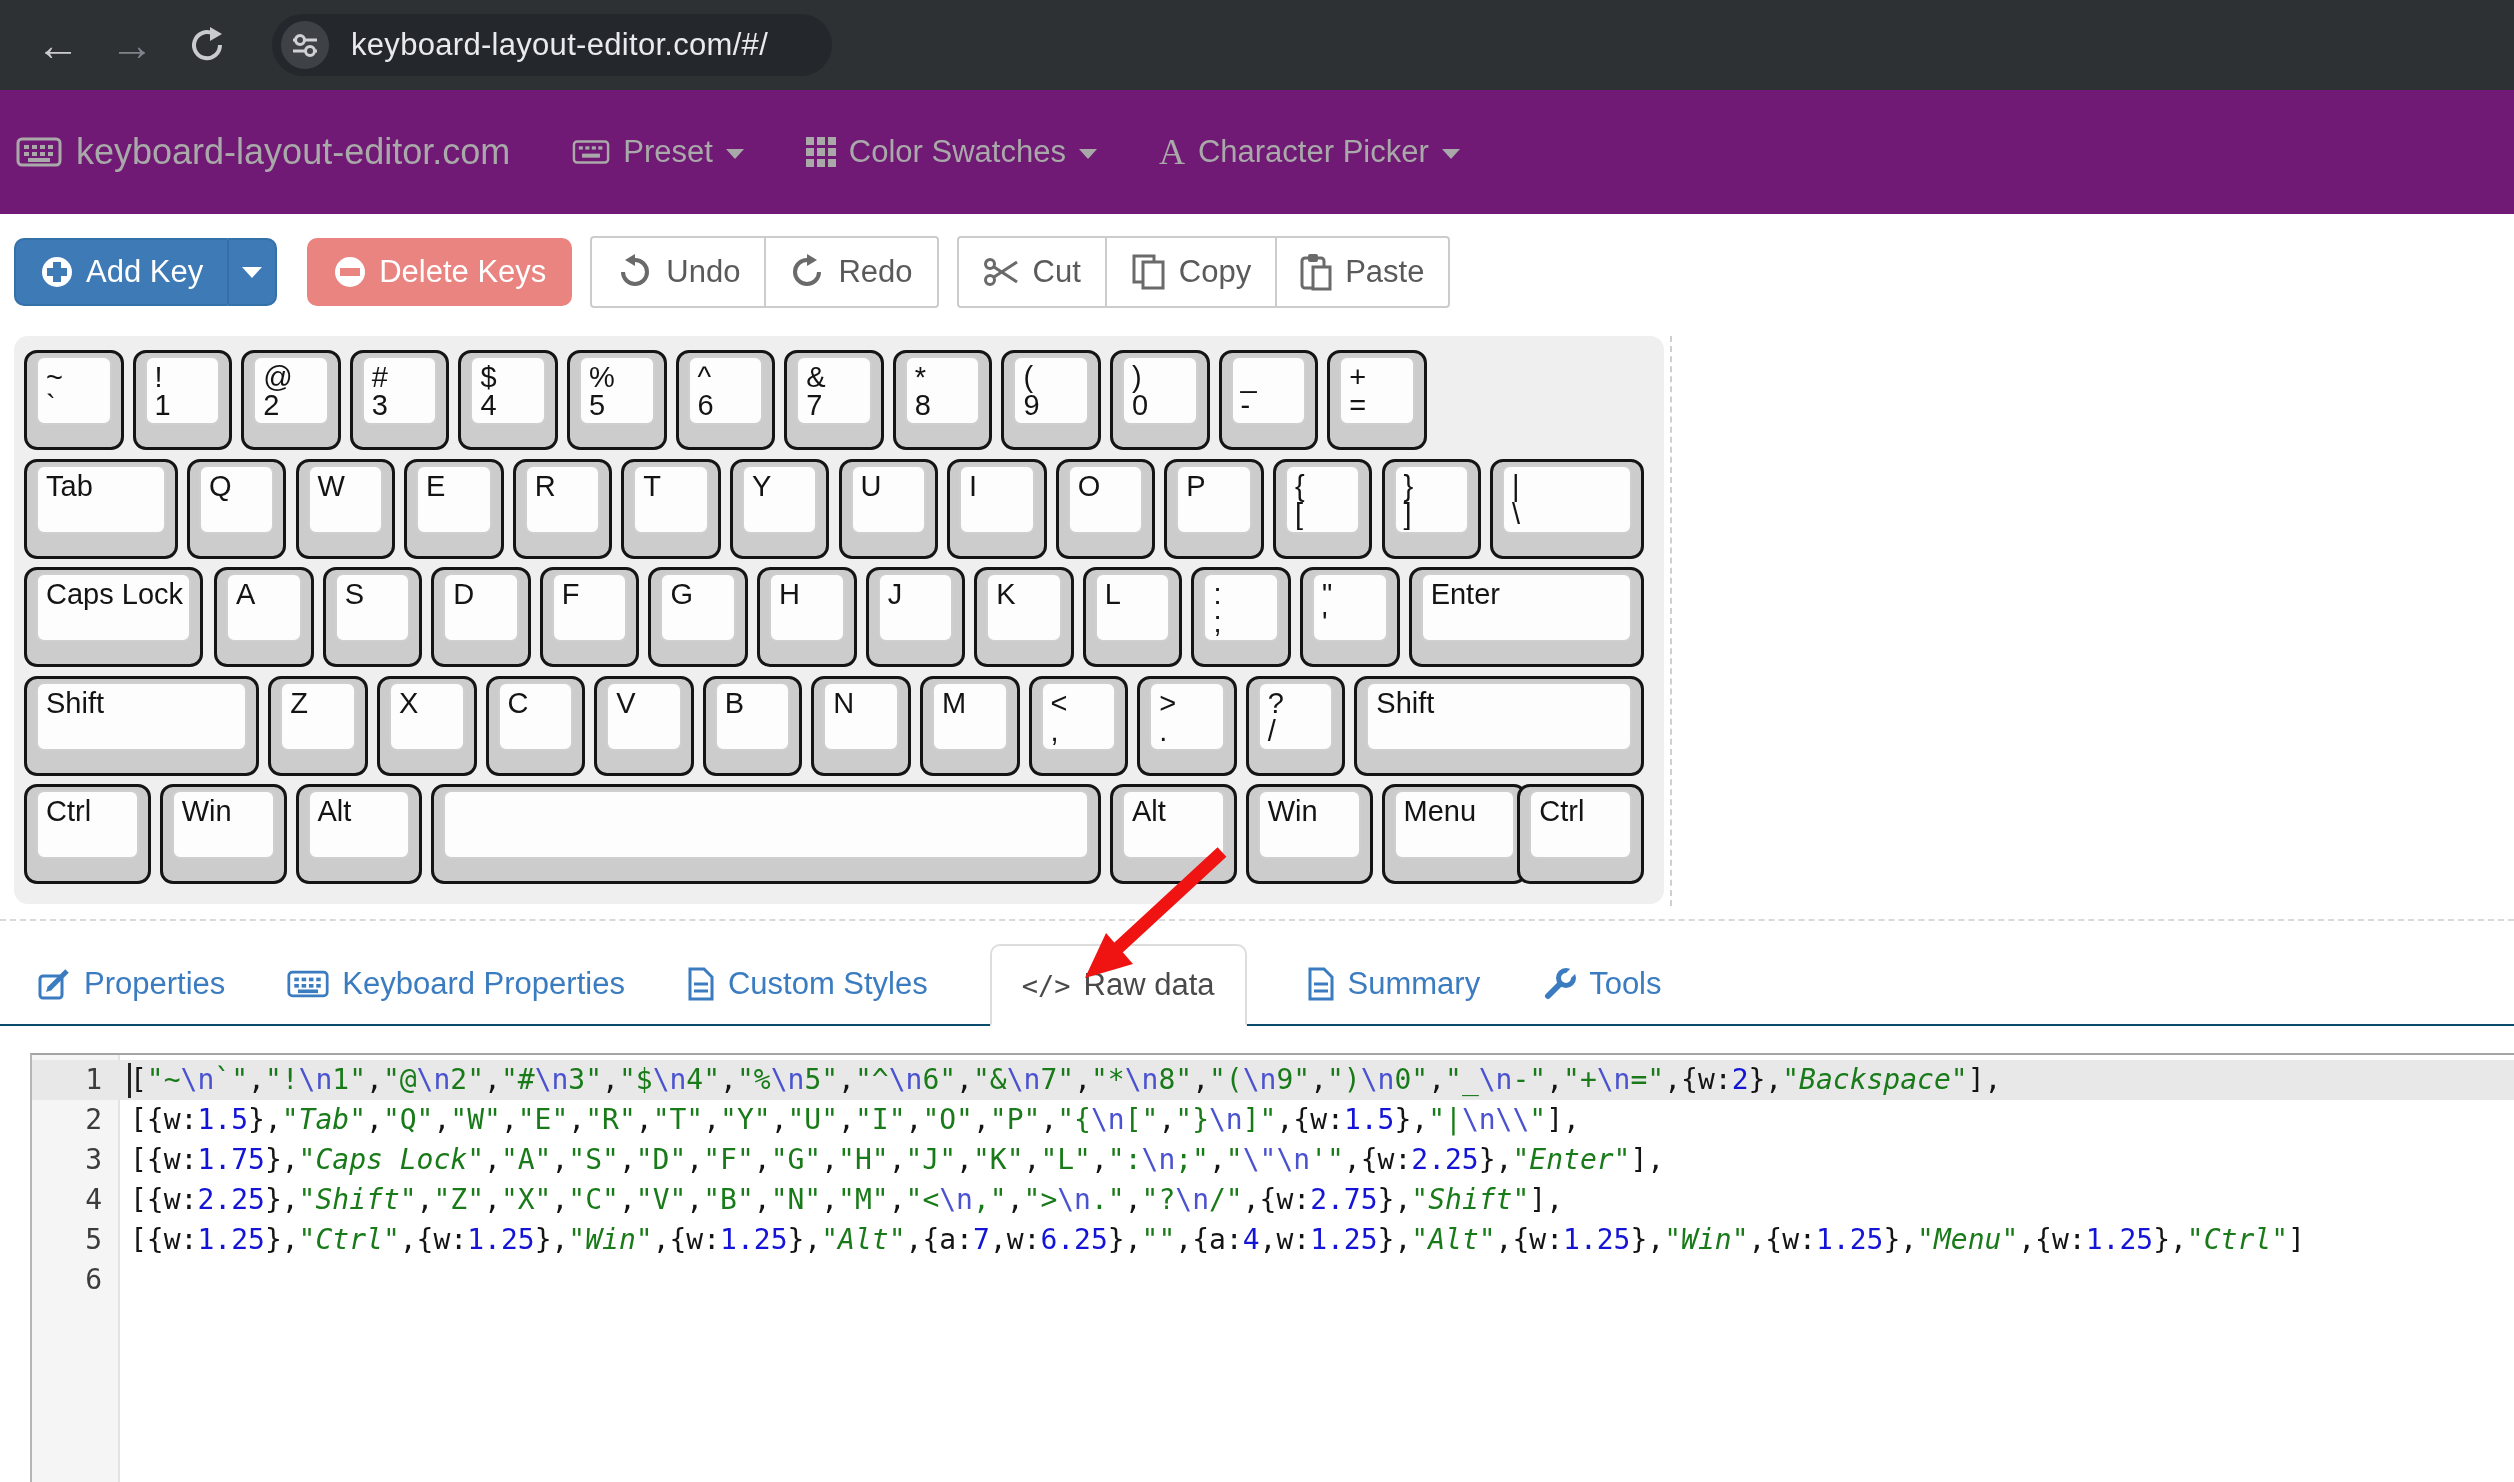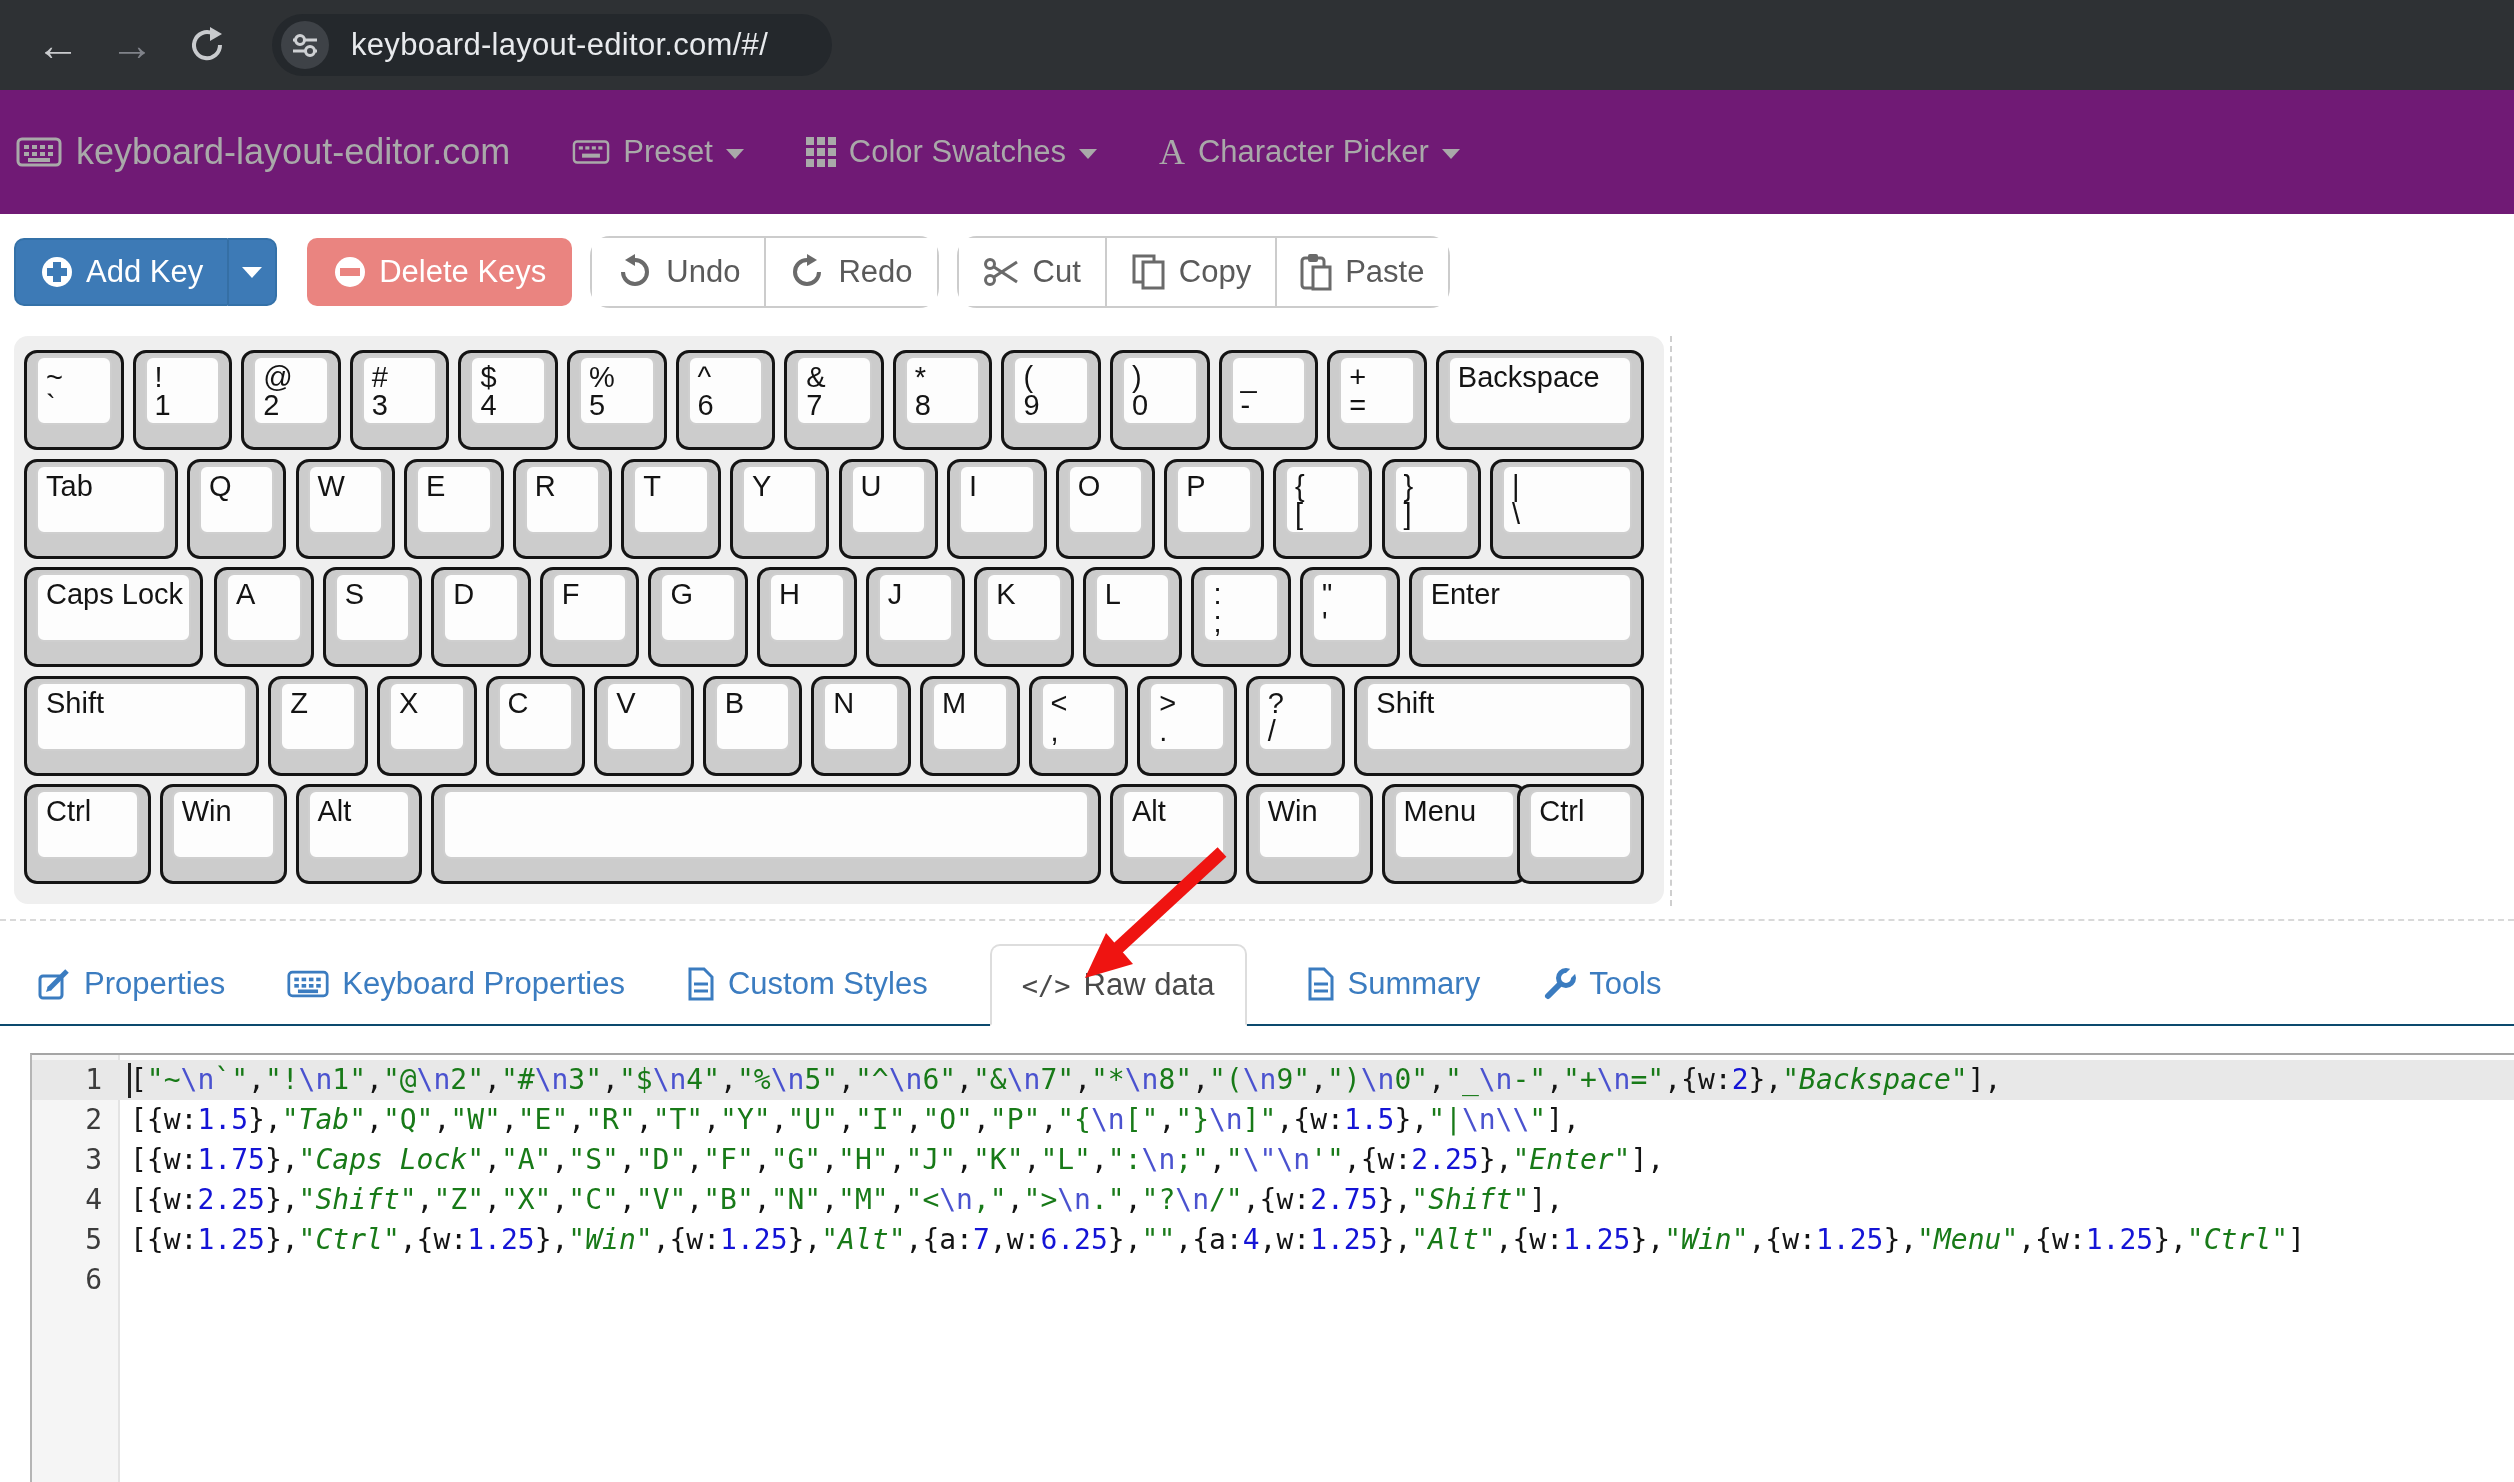--- a/index.html
+++ b/index.html
@@ -20,21 +20,21 @@
   .brand{display:flex;align-items:center;gap:14px;margin-left:16px;font-size:36px;}
   .nav-menu{display:flex;align-items:center;gap:13px;font-size:31px;margin-left:62px;cursor:default;}
   .caret{width:0;height:0;border-left:9px solid transparent;border-right:9px solid transparent;border-top:10px solid #a9a9a9;margin-top:4px;}
   
   .toolbar{position:absolute;left:14px;top:236px;display:flex;align-items:center;}
   .btn{height:68px;display:flex;align-items:center;font-size:31px;box-sizing:border-box;}
   .addkey-main{background:#3d7ab6;border:2px solid #3471a8;border-right:none;color:#fff;border-radius:10px 0 0 10px;padding:0 24px;gap:12px;}
   .addkey-caret{background:#3d7ab6;border:2px solid #3471a8;border-left:2px solid #356fa5;border-radius:0 10px 10px 0;width:50px;justify-content:center;}
   .caret-w{width:0;height:0;border-left:10px solid transparent;border-right:10px solid transparent;border-top:11px solid #fff;}
   .btn-danger{background:#ea8480;color:#fff;border:none;border-radius:10px;margin-left:30px;padding:0 26px;gap:12px;}
-  .btn-group{display:flex;margin-left:18px;border:2px solid #cccccc;border-radius:20px;background:#fff;}
+  .btn-group{display:flex;margin-left:18px;border:2px solid #cccccc;border-radius:4px;background:#fff;}
   .btn-default{color:#5a5a5a;padding:0 24px;gap:12px;background:#fff;}
   .btn-default + .btn-default{border-left:2px solid #cccccc;}
   .btn-group .btn-default:first-child{border-radius:8px 0 0 8px;}
   .btn-group .btn-default:last-child{border-radius:0 8px 8px 0;padding-left:22px;}
   
   .kb-panel{position:absolute;left:14px;top:336px;width:1650px;height:568px;background:#efefef;border-radius:14px;}
   .key{position:absolute;height:100px;background:#cccccc;border:3px solid #141414;border-radius:13px;box-sizing:border-box;}
   .key-inner{position:absolute;left:9px;right:9px;top:3px;bottom:22px;background:#fdfdfd;border:2px solid #cfcfcf;border-radius:8px;font-size:29px;color:#141414;}
   .k-top{position:absolute;top:3px;left:8px;white-space:pre;}
   .k-bot{position:absolute;bottom:1px;left:8px;white-space:pre;}
@@ -301,25 +301,20 @@
         <span class="k-top">_</span>
         <span class="k-bot">-</span>
       </div>
     </div>
     <div class="key" style="left: 1313.2px; top: 14px; width: 99.6px;">
       <div class="key-inner">
         <span class="k-top">+</span>
         <span class="k-bot">=</span>
       </div>
     </div>
-    <div class="key" style="left: 1421.8px; top: 14px; width: 208.2px;">
-      <div class="key-inner">
-        <span class="k-top">Backspace</span>
-      </div>
-    </div>
     <div class="key" style="left: 10px; top: 122.6px; width: 153.9px;">
       <div class="key-inner">
         <span class="k-top">Tab</span>
       </div>
     </div>
     <div class="key" style="left: 172.9px; top: 122.6px; width: 99.6px;">
       <div class="key-inner">
         <span class="k-top">Q</span>
       </div>
     </div>

